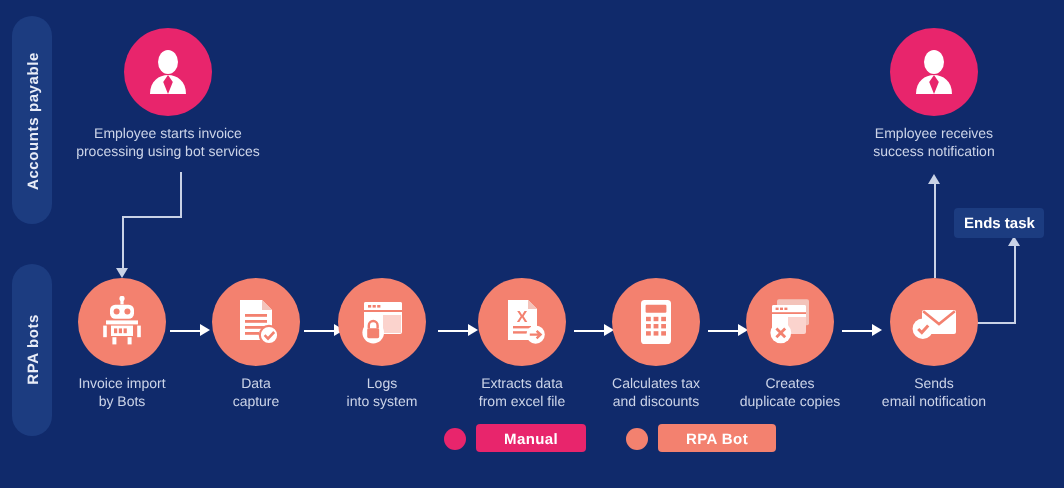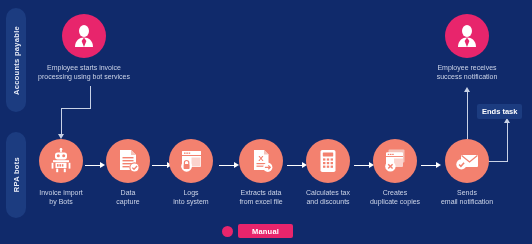--- a/index.html
+++ b/index.html
@@ -120,21 +120,21 @@
     color: #ffffff;
     font-size: 7.5px;
     font-weight: bold;
     white-space: nowrap;
   }
 
   
   #legend {
     position: absolute;
     left: 186px;
-    top: 224px;
+    top: 212px;
     display: flex;
     gap: 20px;
     padding-left: 36px;
   }
   .legend-item {
     display: flex;
     align-items: center;
     gap: 5px;
   }
   .legend-dot {
@@ -360,15 +360,19 @@
     </div>
     <div class="node-label">Sends
 email notification</div>
   </div>
 
   <div id="legend">
     <div class="legend-item">
       <div class="legend-dot manual"></div>
       <div class="legend-pill manual">Manual</div>
     </div>
+    <div class="legend-item">
+      <div class="legend-dot bot"></div>
+      <div class="legend-pill bot">RPA Bot</div>
+    </div>
   </div>
 
 </div>
 
 </body></html>

